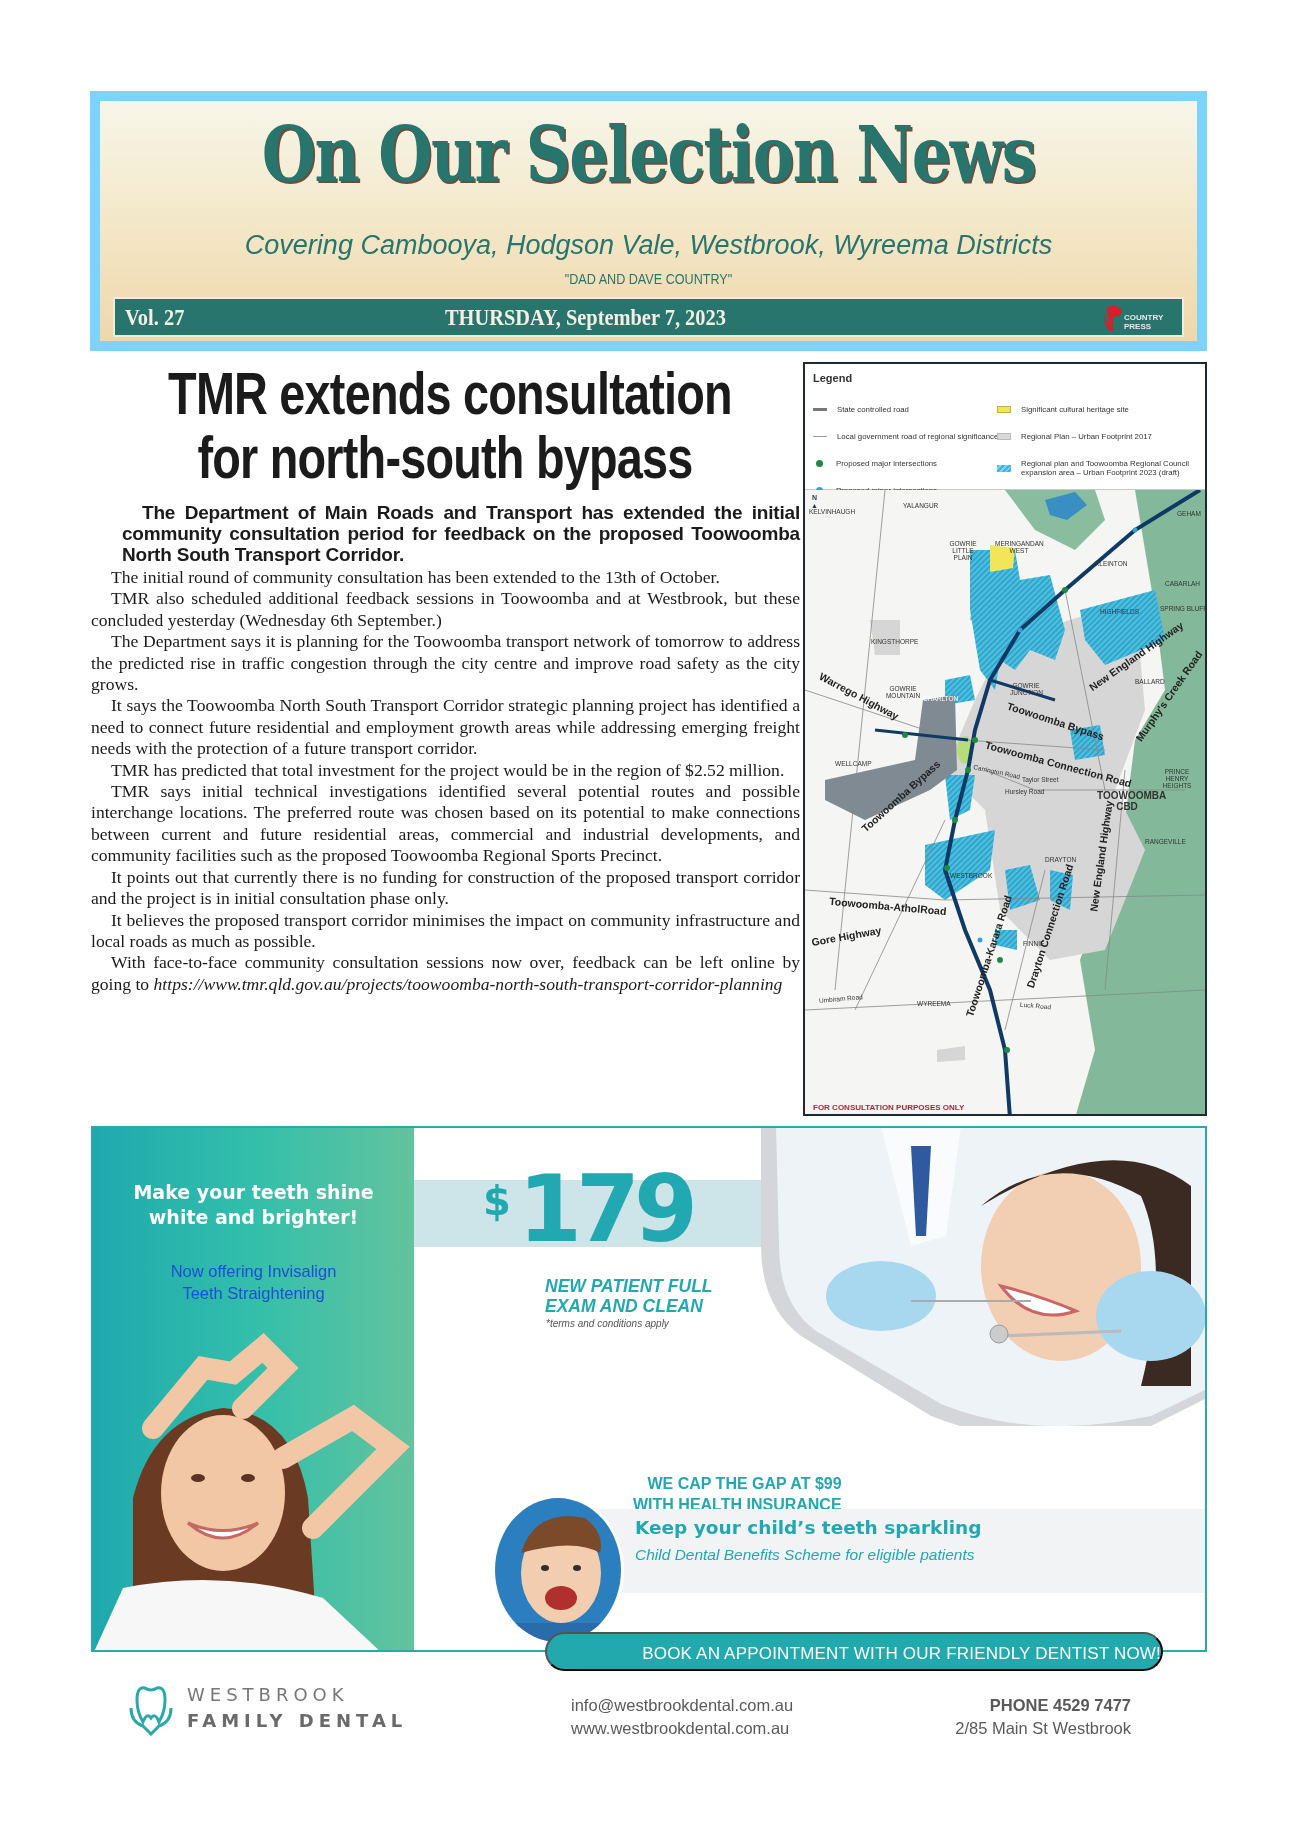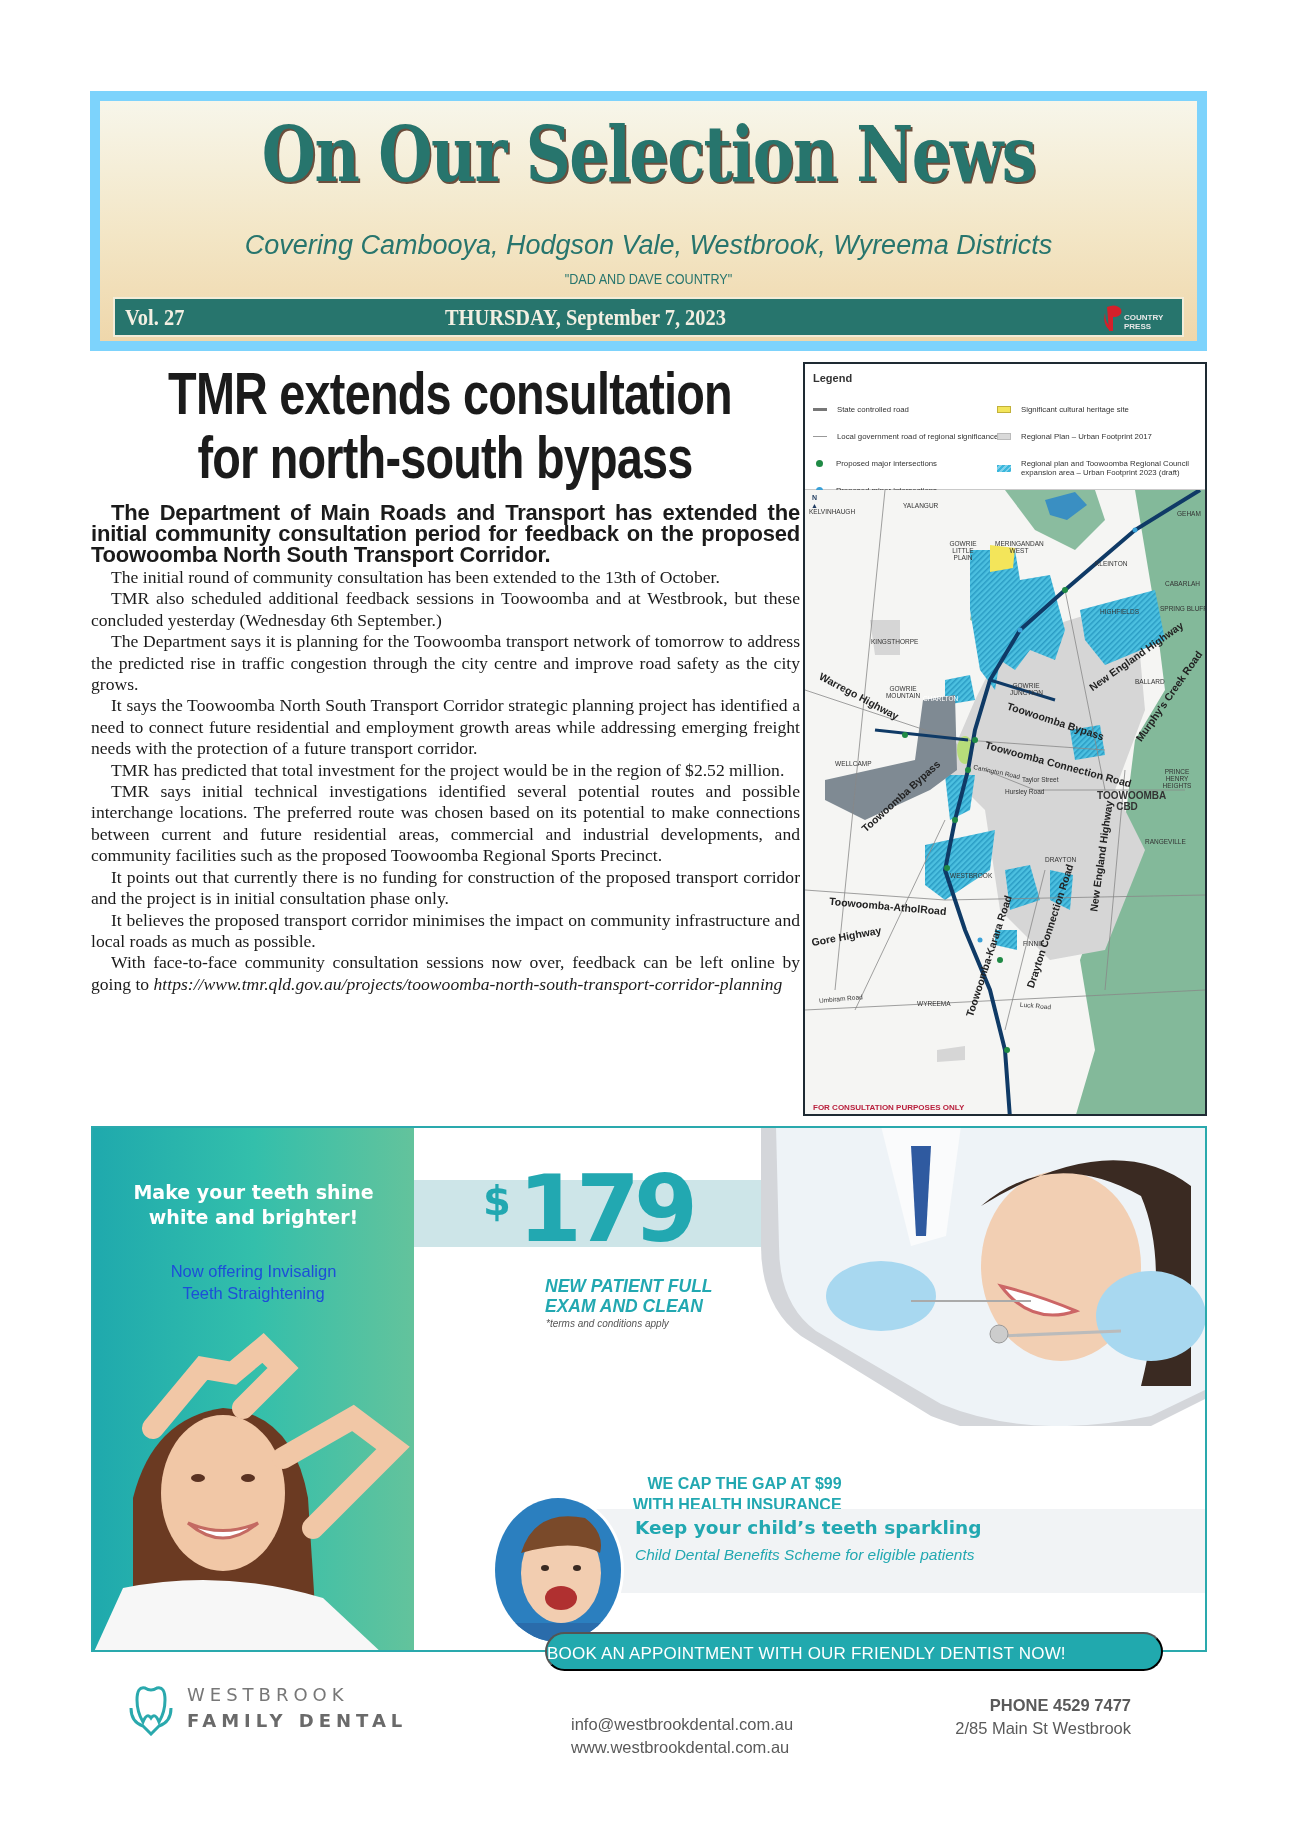--- a/index.html
+++ b/index.html
@@ -49,22 +49,22 @@
     font-family: "Liberation Sans", sans-serif; font-weight: bold; font-size: 60px; line-height: 64px;
     color: #1b1b1b; letter-spacing: -1px; transform: scaleX(0.78); transform-origin: center top;
   }
   .headline .hl-line { display: block; white-space: nowrap; }
   .article {
     position: absolute; left: 91px; top: 502px; width: 709px;
     font-family: "Liberation Serif", serif; font-size: 17.6px; line-height: 21.4px; color: #1b1b1b;
     text-align: justify;
   }
   .lede {
-    font-family: "Liberation Sans", sans-serif; font-weight: bold; font-size: 22px; line-height: 21px;
-    text-indent: 20px; margin-bottom: 2px; letter-spacing: -0.2px;
+    font-family: "Liberation Sans", sans-serif; font-weight: bold; font-size: 19px; line-height: 21px;
+    text-indent: 20px; margin-bottom: 2px; letter-spacing: -0.2px; margin-left: 31px;
   }
   .article p.para { text-indent: 20px; }
   .article .url { font-style: italic; }
 
   
   .map-box {
     position: absolute; left: 803px; top: 362px; width: 404px; height: 754px;
     border: 2px solid #1e2a33; background: #f4f4f2; overflow: hidden;
   }
   .legend {
@@ -124,29 +124,29 @@
   .offer-incl { position: absolute; left: 452px; top: 218px; font-family: "Liberation Sans", sans-serif; font-size: 14px; line-height: 23px; color: #3a3a3a; font-weight: bold; }
   .offer-incl .it { font-style: italic; font-weight: normal; }
   .dentist { position: absolute; left: 638px; top: -2px; width: 480px; height: 300px; }
   .cap { position: absolute; left: 540px; top: 345px; text-align: right; font-family: "Liberation Sans", sans-serif; font-weight: bold; font-size: 16px; line-height: 21px; color: #22a8b1; }
   .child-band { position: absolute; left: 470px; top: 381px; width: 650px; height: 84px; background: #f1f3f5; }
   .child-h { position: absolute; left: 542px; top: 389px; font-family: "DejaVu Sans", sans-serif; font-weight: bold; font-size: 18.5px; color: #22a8b1; }
   .child-s { position: absolute; left: 542px; top: 418px; font-family: "Liberation Sans", sans-serif; font-style: italic; font-size: 15.5px; color: #22a8b1; }
   .child-photo { position: absolute; left: 399px; top: 367px; width: 132px; height: 150px; border-radius: 50%; overflow: hidden; border: 3px solid #fff; }
   .book-btn {
     position: absolute; left: 545px; top: 1632px; width: 618px; height: 39px;
-    background: #21a9ae; border-radius: 20px; color: #fff; text-align: left;
+    background: #21a9ae; border-radius: 20px; color: #fff; text-align: right;
     font-family: "Liberation Sans", sans-serif; font-size: 17px; line-height: 39px; letter-spacing: 0.2px;
   }
 
   
   .logo-icon { position: absolute; left: 129px; top: 1682px; width: 44px; height: 54px; }
   .logo-w { position: absolute; left: 187px; top: 1684px; font-family: "DejaVu Sans", sans-serif; font-size: 18px; letter-spacing: 5px; color: #777; }
   .logo-f { position: absolute; left: 187px; top: 1710px; font-family: "DejaVu Sans", sans-serif; font-size: 18px; letter-spacing: 5px; color: #6a6a6a; font-weight: bold; }
-  .foot-contact { position: absolute; left: 571px; top: 1694px; font-family: "Liberation Sans", sans-serif; font-size: 16.5px; line-height: 23px; color: #5a5a5a; margin-top: 19px; }
+  .foot-contact { position: absolute; left: 571px; top: 1694px; font-family: "Liberation Sans", sans-serif; font-size: 16.5px; line-height: 23px; color: #5a5a5a; }
   .foot-right { position: absolute; left: 925px; top: 1694px; width: 206px; text-align: right; font-family: "Liberation Sans", sans-serif; font-size: 16.5px; line-height: 23px; color: #5a5a5a; }
   .foot-right .ph { font-weight: bold; }
 </style>
 </head>
 <body>
 
 <header class="masthead">
   <div class="masthead-inner">
     <div class="mast-title">On Our Selection News</div>
     <div class="mast-sub">Covering Cambooya, Hodgson Vale, Westbrook, Wyreema Districts</div>

